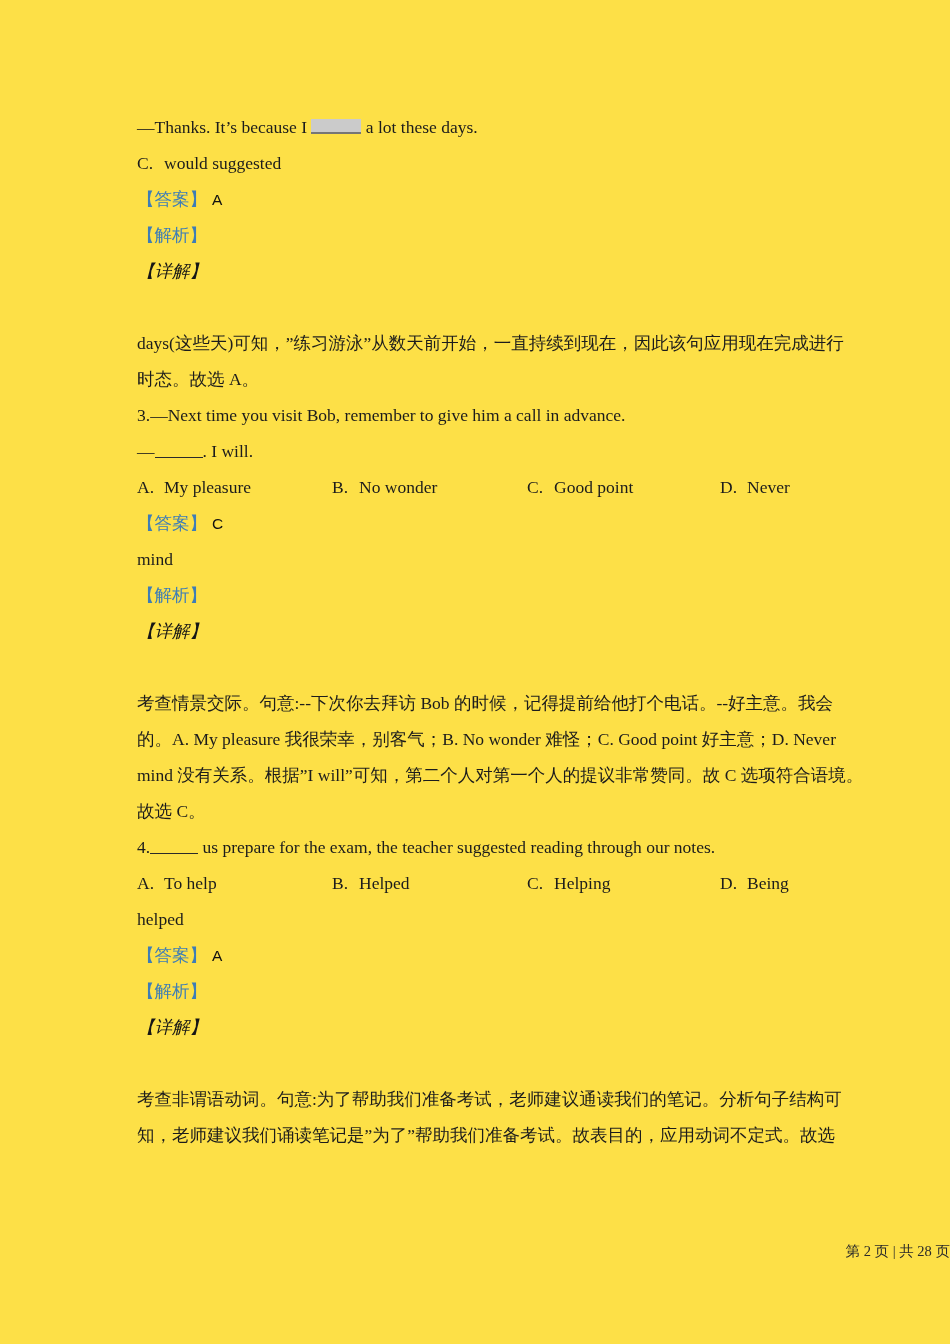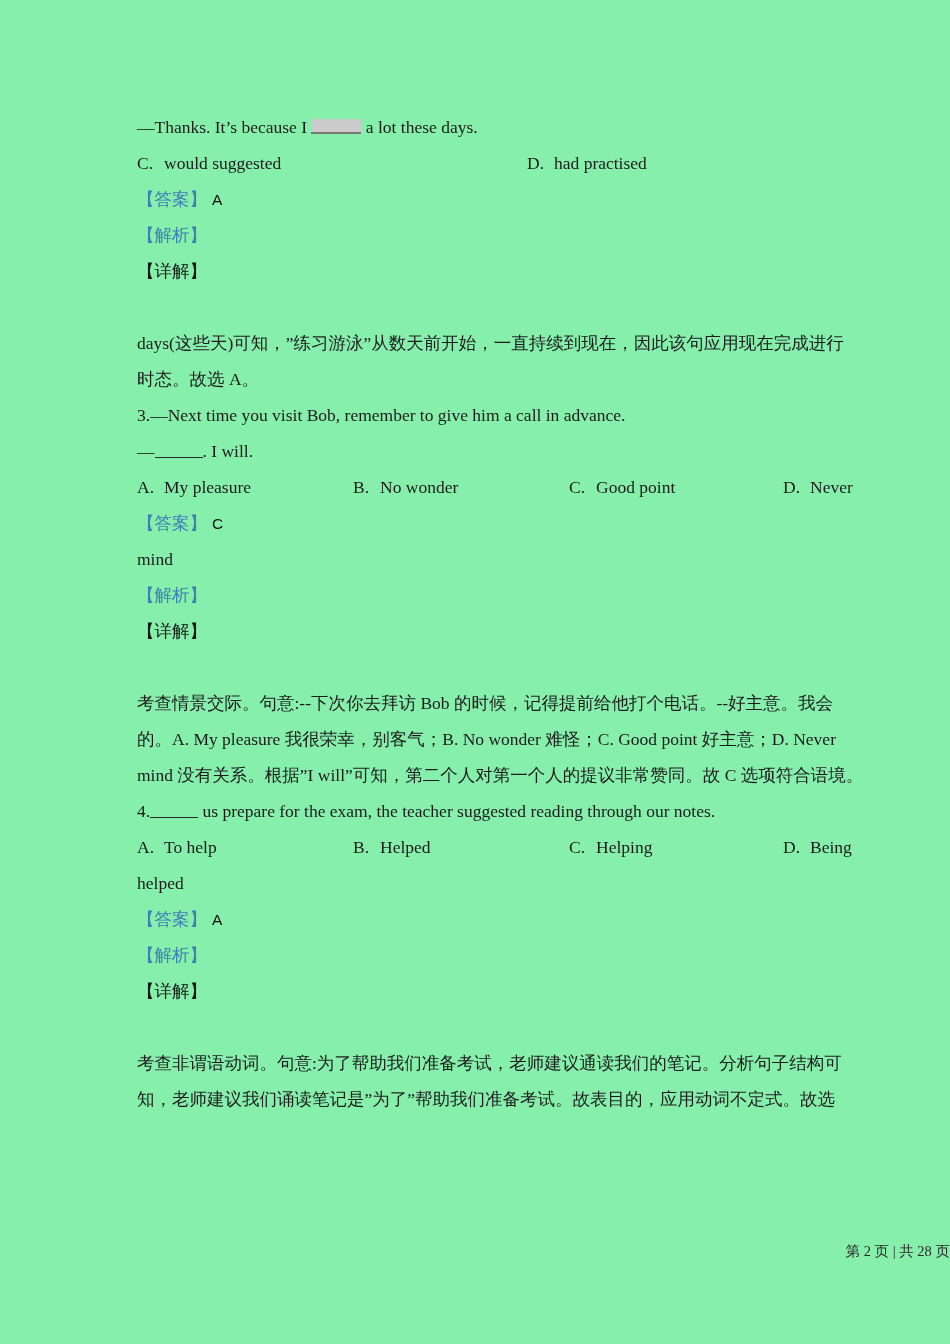--- a/index.html
+++ b/index.html
@@ -1,28 +1,28 @@
 <!DOCTYPE html>
 <html style="--accent: #3e7db6;"><head>
 <meta charset="utf-8">
 <style>
   html,body { margin:0; padding:0; background:#fff; }
   .page {
-    position:relative; width:950px; height:1344px; background:#86efac;
+    position:relative; width:950px; height:1344px; background:#fde047;
     font-family:"Liberation Serif","DejaVu Serif",serif; color:#1c1c1c;
     overflow:hidden;
   }
   .content { position:absolute; left:137px; top:109px; width:695px; }
   .line { height:36px; line-height:36px; white-space:pre; font-size:17.5px; }
   .spacer { height:36px; }
   .opts2 { display:grid; grid-template-columns:390px auto; }
-  .opts4 { display:grid; grid-template-columns:195px 195px 193px auto;gap:21px; }
+  .opts4 { display:grid; grid-template-columns:195px 195px 193px auto; }
   .opt .letter { display:inline-block; min-width:27px; font-stretch:condensed; }
   .lab-blue { color:var(--accent,#3e7db6); }
-  .lab-black { color:#161616; }
+  .lab-black { color:#161616;font-style:italic; }
   .ansletter {
     font-family:"Liberation Sans","DejaVu Sans",sans-serif;
     font-size:15.5px; margin-left:5px; color:#111;
   }
   .blank {
     display:inline-block; width:48px; height:13px;
     border-bottom:1.6px solid #2a2a2a; vertical-align:-1px;
   }
   .blank.shaded { width:50px; background:#cbcbcb; border-bottom:2px solid #767676; }
   .footer {
@@ -34,21 +34,20 @@
 <body>
 
 <div class="page">
   <div class="content">
 
     <div class="line"><span>—Thanks. It’s because I </span><span class="blank shaded"></span><span> a lot these days.</span></div>
 
 
     <div class="line opts2">
       <span class="opt"><span class="letter">C.</span><span>would suggested</span></span>
-      <span class="opt"><span class="letter">D.</span><span>had practised</span></span>
     </div>
 
     <div class="line"><span class="lab-blue">【答案】</span><span class="ansletter">A</span></div>
     <div class="line"><span class="lab-blue">【解析】</span></div>
     <div class="line"><span class="lab-black">【详解】</span></div>
 
     <div class="spacer"></div>
 
     <div class="line">days(这些天)可知，”练习游泳”从数天前开始，一直持续到现在，因此该句应用现在完成进行</div>
     <div class="line">时态。故选 A。</div>
@@ -66,20 +65,21 @@
 
     <div class="line">mind</div>
     <div class="line"><span class="lab-blue">【解析】</span></div>
     <div class="line"><span class="lab-black">【详解】</span></div>
 
     <div class="spacer"></div>
 
     <div class="line">考查情景交际。句意:--下次你去拜访 Bob 的时候，记得提前给他打个电话。--好主意。我会</div>
     <div class="line">的。A. My pleasure 我很荣幸，别客气；B. No wonder 难怪；C. Good point 好主意；D. Never</div>
     <div class="line">mind 没有关系。根据”I will”可知，第二个人对第一个人的提议非常赞同。故 C 选项符合语境。</div>
+    <div class="line">故选 C。</div>
 
     <div class="line"><span>4.</span><span class="blank"></span><span> us prepare for the exam, the teacher suggested reading through our notes.</span></div>
 
     <div class="line opts4">
       <span class="opt"><span class="letter">A.</span><span>To help</span></span>
       <span class="opt"><span class="letter">B.</span><span>Helped</span></span>
       <span class="opt"><span class="letter">C.</span><span>Helping</span></span>
       <span class="opt"><span class="letter">D.</span><span>Being</span></span>
     </div>
     <div class="line">helped</div>

